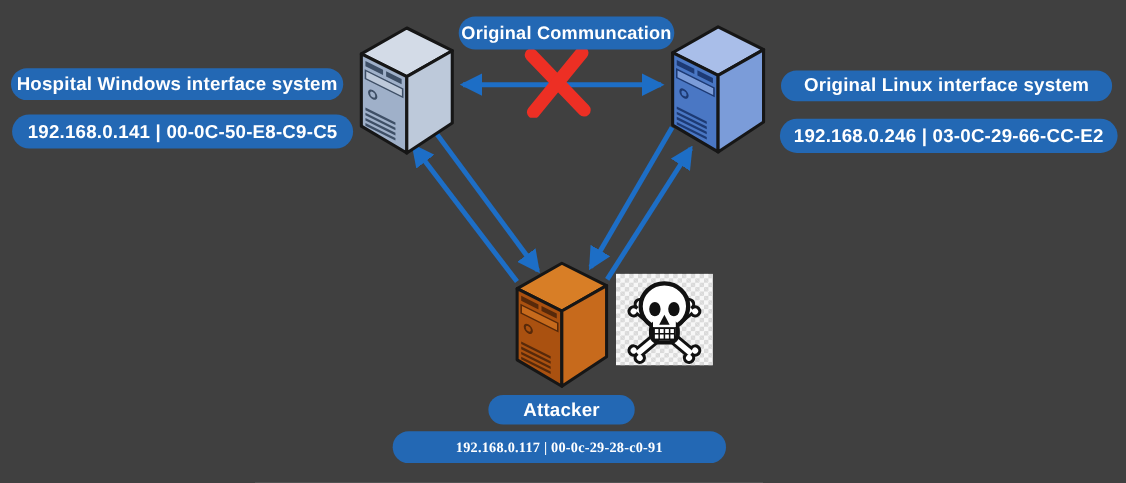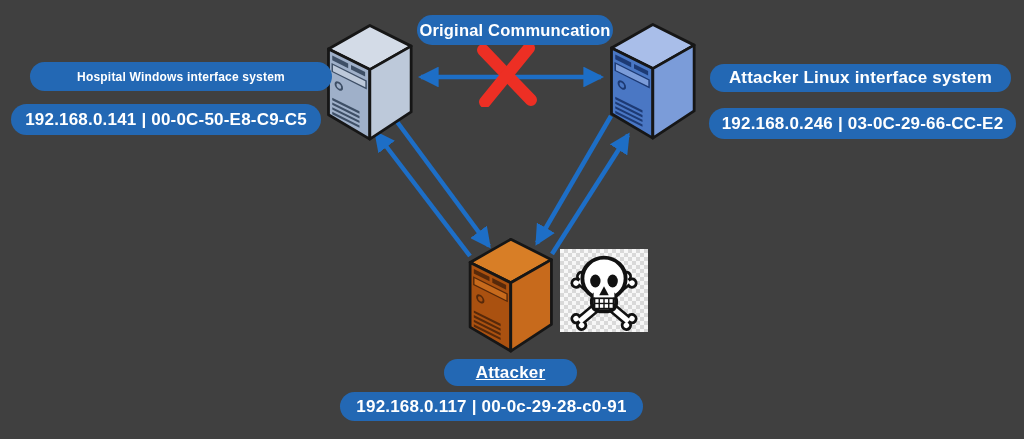--- a/index.html
+++ b/index.html
@@ -8,26 +8,26 @@
     font-family:"Liberation Sans",sans-serif;overflow:hidden;margin:0 auto;text-align:center;
   }
   
   .pill{
     position:absolute;display:flex;align-items:center;justify-content:center;
     background:var(--pill-blue);color:var(--pill-text);
     border-radius:999px;font-weight:bold;white-space:nowrap;
     letter-spacing:.2px;
   }
   .pill-top      {left:417px;top:15px;width:196px;height:30px;font-size:16.5px;}
-  .pill-win-name {left:30px;top:62px;width:302px;height:29px;font-size:12px;}
+  .pill-win-name {left:10px;top:62px;width:302px;height:29px;font-size:17px;}
   .pill-win-addr {left:11px;top:104px;width:310px;height:31px;font-size:17px;}
   .pill-lin-name {left:710px;top:64px;width:301px;height:28px;font-size:17px;}
   .pill-lin-addr {left:709px;top:108px;width:307px;height:31px;font-size:17px;}
-  .pill-atk-name {left:444px;top:359px;width:133px;height:27px;font-size:17px;text-decoration:underline;}
-  .pill-atk-addr {left:340px;top:392px;width:303px;height:29px;font-size:17px;}
+  .pill-atk-name {left:444px;top:359px;width:133px;height:27px;font-size:17px;}
+  .pill-atk-addr {left:357px;top:392px;width:303px;height:29px;font-size:13px;font-family:Liberation Serif, serif;}
   
   .server{position:absolute;}
   .server svg{display:block;width:100%;height:100%;}
   .server-windows{left:320px;top:17px;width:94px;height:124px;
      --front:var(--win-front);--side:var(--win-side);--top:var(--win-top);--detail:var(--win-detail);}
   .server-linux{left:603px;top:16px;width:94px;height:124px;
      --front:var(--lin-front);--side:var(--lin-side);--top:var(--lin-top);--detail:var(--lin-detail);}
   .server-attacker{left:461px;top:231px;width:94px;height:122px;
      --front:var(--atk-front);--side:var(--atk-side);--top:var(--atk-top);--detail:var(--atk-detail);}
   .server .f-top{fill:var(--top);}
@@ -188,19 +188,19 @@
         <line x1="39" y1="63" x2="61" y2="63"></line>
       </g>
     </svg>
   </div>
 
   <div class="pill pill-top">Original Communcation</div>
 
   <div class="pill pill-win-name">Hospital Windows interface system</div>
   <div class="pill pill-win-addr">192.168.0.141 | 00-0C-50-E8-C9-C5</div>
 
-  <div class="pill pill-lin-name">Attacker Linux interface system</div>
+  <div class="pill pill-lin-name">Original Linux interface system</div>
   <div class="pill pill-lin-addr">192.168.0.246 | 03-0C-29-66-CC-E2</div>
 
   <div class="pill pill-atk-name">Attacker</div>
   <div class="pill pill-atk-addr">192.168.0.117 | 00-0c-29-28-c0-91</div>
 
 </div>
 
 </body></html>

